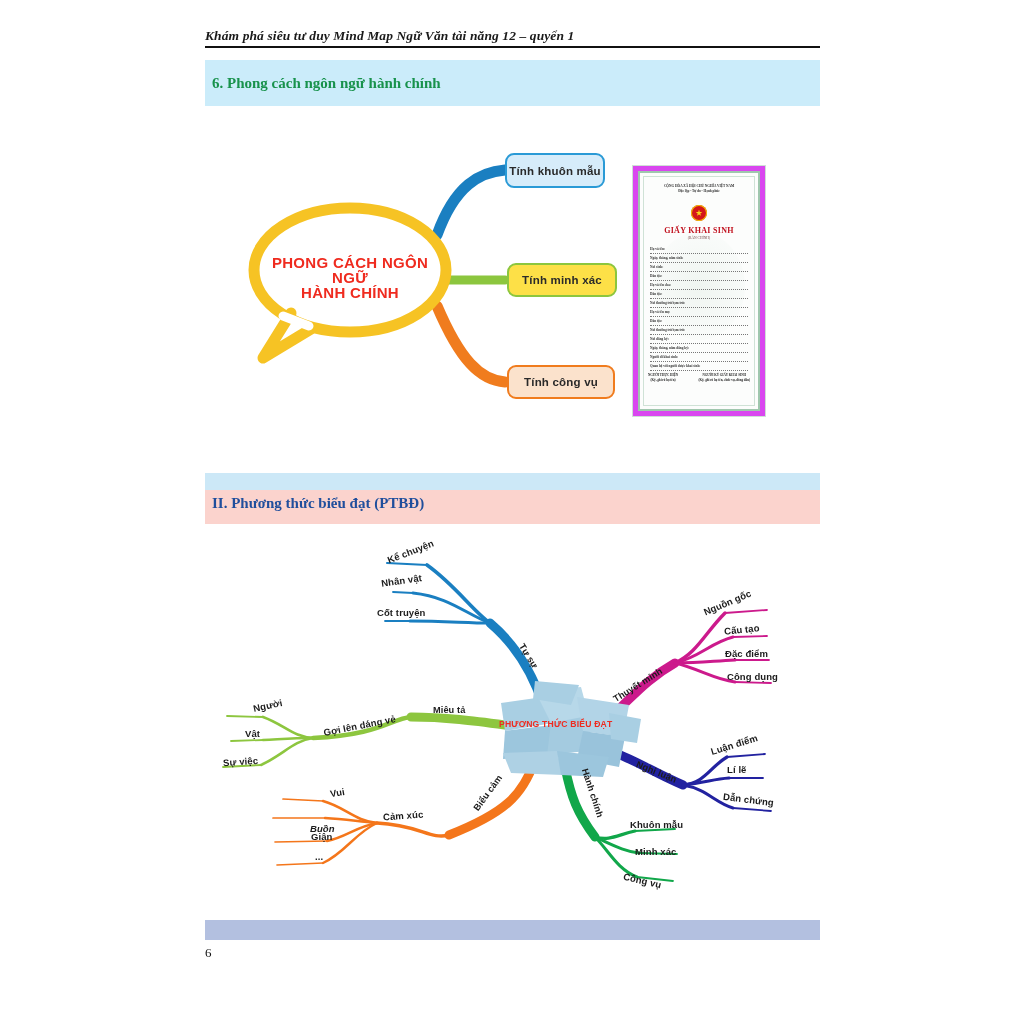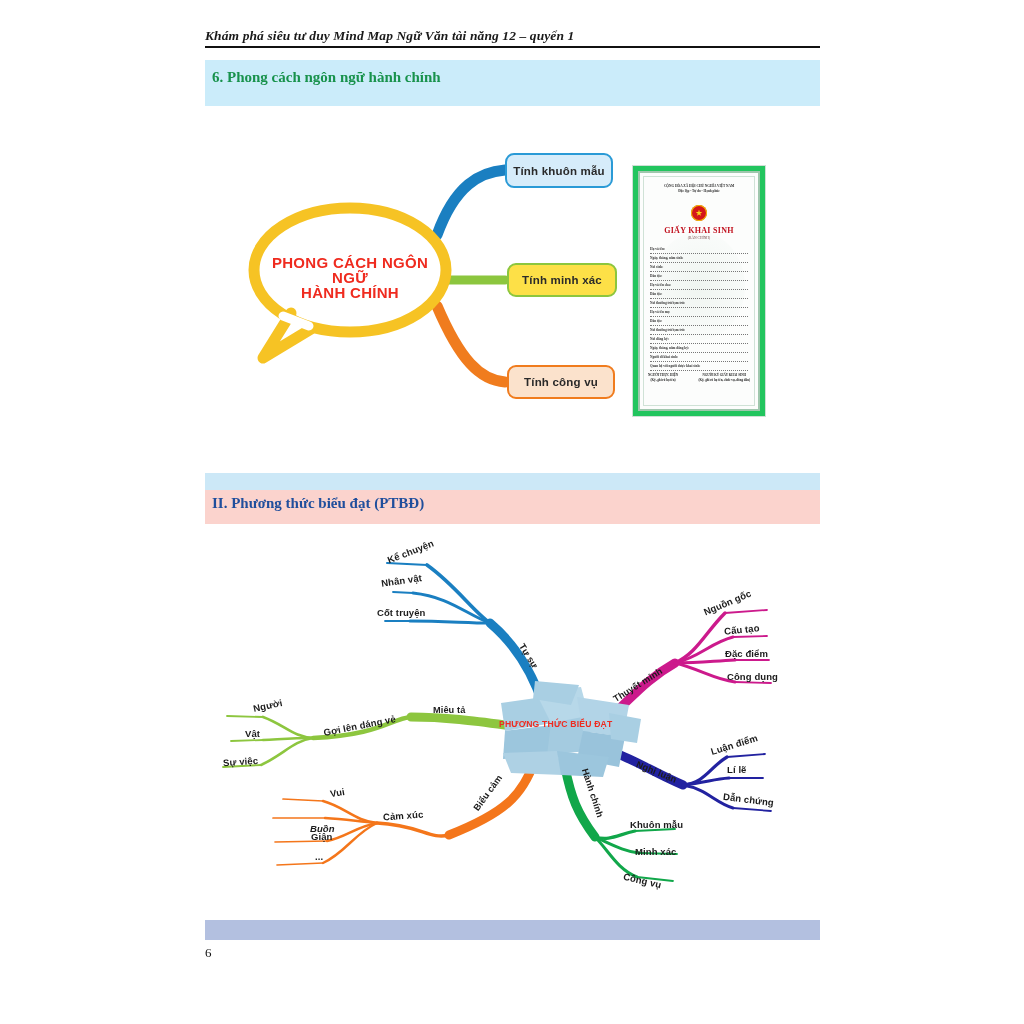--- a/index.html
+++ b/index.html
@@ -64,21 +64,21 @@
   .center1-label{
     position:absolute;text-align:center;
     font-family:"Liberation Sans", sans-serif;
     font-size:15px;font-weight:bold;color:#ef2b1f;
     line-height:15px;letter-spacing:.3px;
   }
 
   
   .cert{
     position:absolute;left:632px;top:165px;width:134px;height:252px;
-    background:#22c55e;
+    background:#d946ef;
     border:1px solid #cfe0d6;
     box-sizing:border-box;
     overflow:hidden;
   }
   .cert-inner{
     position:absolute;left:5px;top:5px;right:5px;bottom:5px;
     border:2px solid #9fc7ad;
     box-sizing:border-box;
     background:#fcfdfc;
   }
@@ -162,21 +162,21 @@
 <body>
 
 <div class="page">
 
   <div class="runhead">
     <div class="runhead-text">Khám phá siêu tư duy Mind Map Ngữ Văn tài năng 12 – quyển 1</div>
     <div class="runhead-rule"></div>
   </div>
 
   <div class="band band-cyan" style="top:60px;height:46px;">
-    <div class="sec-title green" style="padding-top:7px;">6. Phong cách ngôn ngữ hành chính</div>
+    <div class="sec-title green" style="padding-top:13px;">6. Phong cách ngôn ngữ hành chính</div>
   </div>
 
   <div class="mm1">
     <svg width="615" height="320" viewBox="0 0 615 320">
 
       <path d="M232,105 C250,55 275,42 300,40" stroke="#1a7fc1" stroke-width="11" fill="none" stroke-linecap="round"></path>
 
       <path d="M239,150 C265,150 280,150 300,150" stroke="#8cc63e" stroke-width="9" fill="none" stroke-linecap="round"></path>
 
       <path d="M232,176 C255,230 275,250 300,252" stroke="#f07c1e" stroke-width="11" fill="none" stroke-linecap="round"></path>
@@ -184,21 +184,21 @@
       <ellipse cx="145" cy="140" rx="96" ry="62" fill="#ffffff" stroke="#f6c324" stroke-width="11"></ellipse>
       <path d="M86,183 L58,228 L106,199" fill="#ffffff" stroke="#f6c324" stroke-width="11" stroke-linejoin="round" stroke-linecap="round"></path>
       <path d="M78,186 L104,196" stroke="#ffffff" stroke-width="9" stroke-linecap="round"></path>
     </svg>
 
     <div class="center1-label" style="left:55px;top:125px;width:180px;">
       <span>PHONG CÁCH NGÔN NGỮ</span><br>
       <span>HÀNH CHÍNH</span>
     </div>
 
-    <div class="node-box nb-blue" style="left:300px;top:23px;width:108px;height:35px;">Tính khuôn mẫu</div>
+    <div class="node-box nb-blue" style="left:300px;top:23px;width:100px;height:35px;">Tính khuôn mẫu</div>
     <div class="node-box nb-green" style="left:302px;top:133px;width:110px;height:34px;">Tính minh xác</div>
     <div class="node-box nb-orange" style="left:302px;top:235px;width:108px;height:34px;">Tính công vụ</div>
   </div>
 
   <div class="cert">
     <div class="cert-inner">
       <div class="cert-inner2"></div>
       <div class="cert-watermark"></div>
 
       <div class="cert-head">

